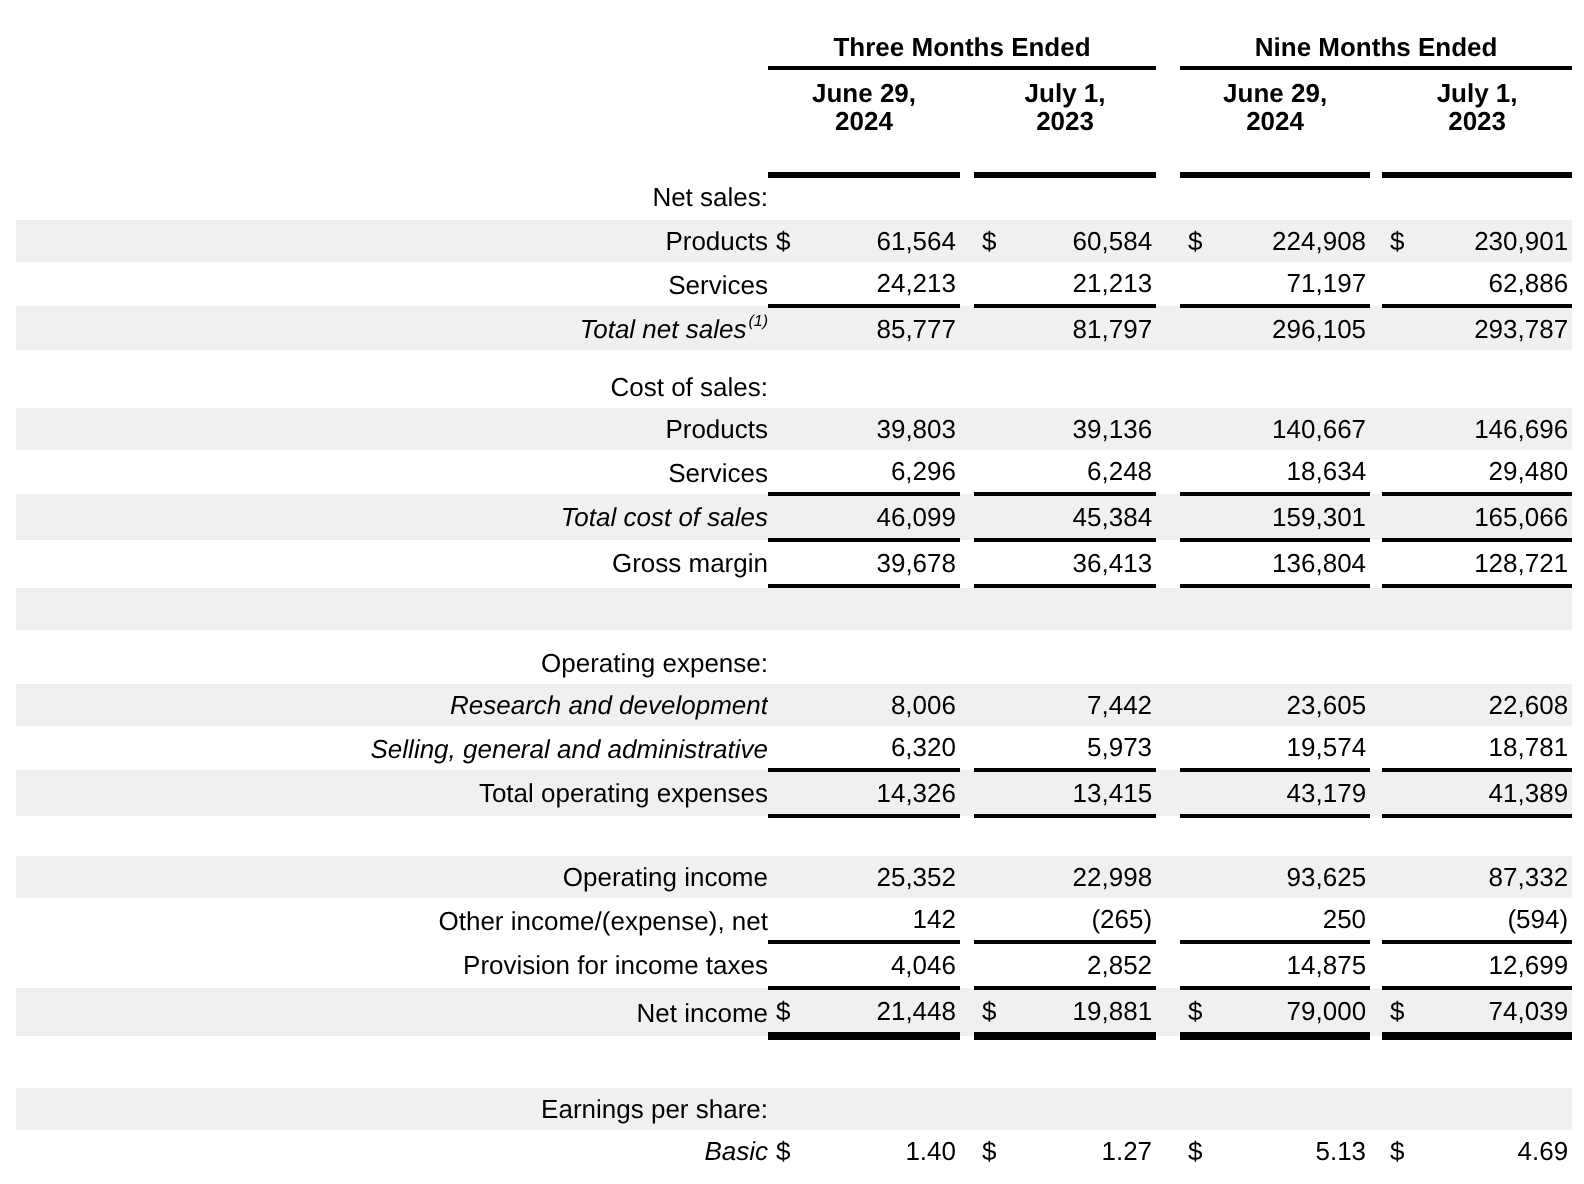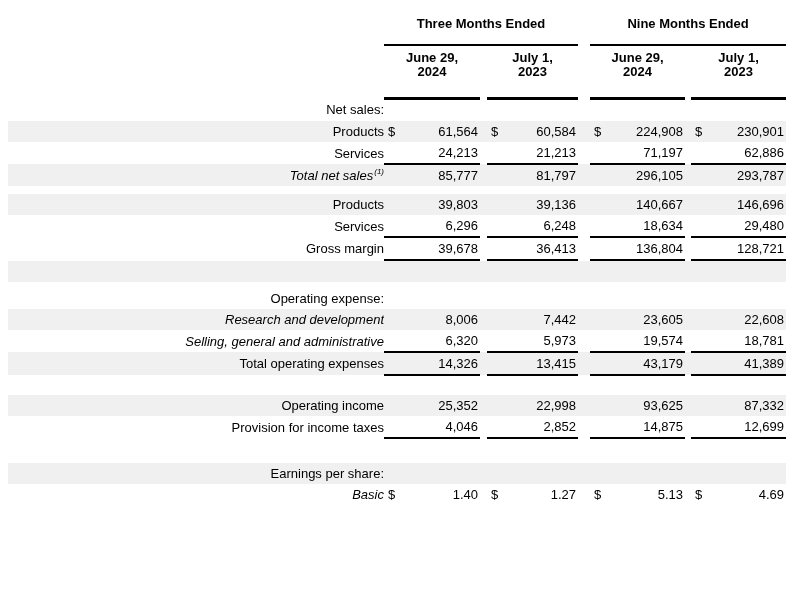--- a/index.html
+++ b/index.html
@@ -6,21 +6,21 @@
   html,body { margin:0; padding:0; }
   body {
     width:792px; height:592px; overflow:hidden; background:#ffffff;
     color:var(--text); font-family:"Liberation Sans", sans-serif;
   }
   table { border-collapse:collapse; table-layout:fixed; margin:9px 0 0 8px; width:778px; }
   td, th { padding:0; font-size:13px; height:21px; line-height:21px;
            white-space:nowrap; overflow:hidden; font-weight:normal; vertical-align:middle; }
   thead th { font-weight:bold; }
   .grp { border-bottom:2px solid var(--rule); text-align:center; height:22px;
-         vertical-align:bottom; padding-bottom:13px; line-height:15px; }
+         vertical-align:bottom; padding-bottom:2px; line-height:15px; }
   .dt  { border-bottom:3px solid var(--rule); text-align:center; height:34px;
          line-height:14px; padding:2px 0 15px; }
   .lbl  { text-align:right; }
   .ind0 { padding-left:4px; }
   .ind1 { padding-left:20px; }
   .ind2 { padding-left:31px;font-style:italic; }
   .ind3 { padding-left:58px;margin-top:12px; }
   .d { text-align:left; padding-left:4px; }
   .v { text-align:right; padding-right:2px; }
   .rule       { border-bottom:2px solid var(--rule); }
@@ -130,20 +130,34 @@
         <td></td>
         <td class="d"></td>
         <td class="v">296,105</td>
         <td></td>
         <td class="d"></td>
         <td class="v">293,787</td>
       </tr>
       <tr class=" sp">
         <td colspan="12" style="height: 8px;"></td>
       </tr>
+      <tr>
+        <td class="lbl ind0">Cost of sales:</td>
+        <td class="d"></td>
+        <td class="v"></td>
+        <td></td>
+        <td class="d"></td>
+        <td class="v"></td>
+        <td></td>
+        <td class="d"></td>
+        <td class="v"></td>
+        <td></td>
+        <td class="d"></td>
+        <td class="v"></td>
+      </tr>
       <tr class="shaded">
         <td class="lbl ind1">Products</td>
         <td class="d"></td>
         <td class="v">39,803</td>
         <td></td>
         <td class="d"></td>
         <td class="v">39,136</td>
         <td></td>
         <td class="d"></td>
         <td class="v">140,667</td>
@@ -157,20 +171,34 @@
         <td class="v rule">6,296</td>
         <td></td>
         <td class="d rule"></td>
         <td class="v rule">6,248</td>
         <td></td>
         <td class="d rule"></td>
         <td class="v rule">18,634</td>
         <td></td>
         <td class="d rule"></td>
         <td class="v rule">29,480</td>
+      </tr>
+      <tr class="shaded">
+        <td class="lbl ind2">Total cost of sales</td>
+        <td class="d rule"></td>
+        <td class="v rule">46,099</td>
+        <td></td>
+        <td class="d rule"></td>
+        <td class="v rule">45,384</td>
+        <td></td>
+        <td class="d rule"></td>
+        <td class="v rule">159,301</td>
+        <td></td>
+        <td class="d rule"></td>
+        <td class="v rule">165,066</td>
       </tr>
       <tr>
         <td class="lbl ind3">Gross margin</td>
         <td class="d rule"></td>
         <td class="v rule">39,678</td>
         <td></td>
         <td class="d rule"></td>
         <td class="v rule">36,413</td>
         <td></td>
         <td class="d rule"></td>
@@ -252,32 +280,60 @@
         <td class="d"></td>
         <td class="v">22,998</td>
         <td></td>
         <td class="d"></td>
         <td class="v">93,625</td>
         <td></td>
         <td class="d"></td>
         <td class="v">87,332</td>
       </tr>
       <tr>
+        <td class="lbl ind0">Other income/(expense), net</td>
+        <td class="d rule"></td>
+        <td class="v rule">142</td>
+        <td></td>
+        <td class="d rule"></td>
+        <td class="v rule">(265)</td>
+        <td></td>
+        <td class="d rule"></td>
+        <td class="v rule">250</td>
+        <td></td>
+        <td class="d rule"></td>
+        <td class="v rule">(594)</td>
+      </tr>
+      <tr>
         <td class="lbl ind0">Provision for income taxes</td>
         <td class="d rule"></td>
         <td class="v rule">4,046</td>
         <td></td>
         <td class="d rule"></td>
         <td class="v rule">2,852</td>
         <td></td>
         <td class="d rule"></td>
         <td class="v rule">14,875</td>
         <td></td>
         <td class="d rule"></td>
         <td class="v rule">12,699</td>
+      </tr>
+      <tr class="shaded">
+        <td class="lbl ind0">Net income</td>
+        <td class="d rule-thick">$</td>
+        <td class="v rule-thick">21,448</td>
+        <td></td>
+        <td class="d rule-thick">$</td>
+        <td class="v rule-thick">19,881</td>
+        <td></td>
+        <td class="d rule-thick">$</td>
+        <td class="v rule-thick">79,000</td>
+        <td></td>
+        <td class="d rule-thick">$</td>
+        <td class="v rule-thick">74,039</td>
       </tr>
       <tr class=" sp">
         <td colspan="12" style="height: 24px;"></td>
       </tr>
       <tr class="shaded">
         <td class="lbl ind0">Earnings per share:</td>
         <td class="d"></td>
         <td class="v"></td>
         <td></td>
         <td class="d"></td>

